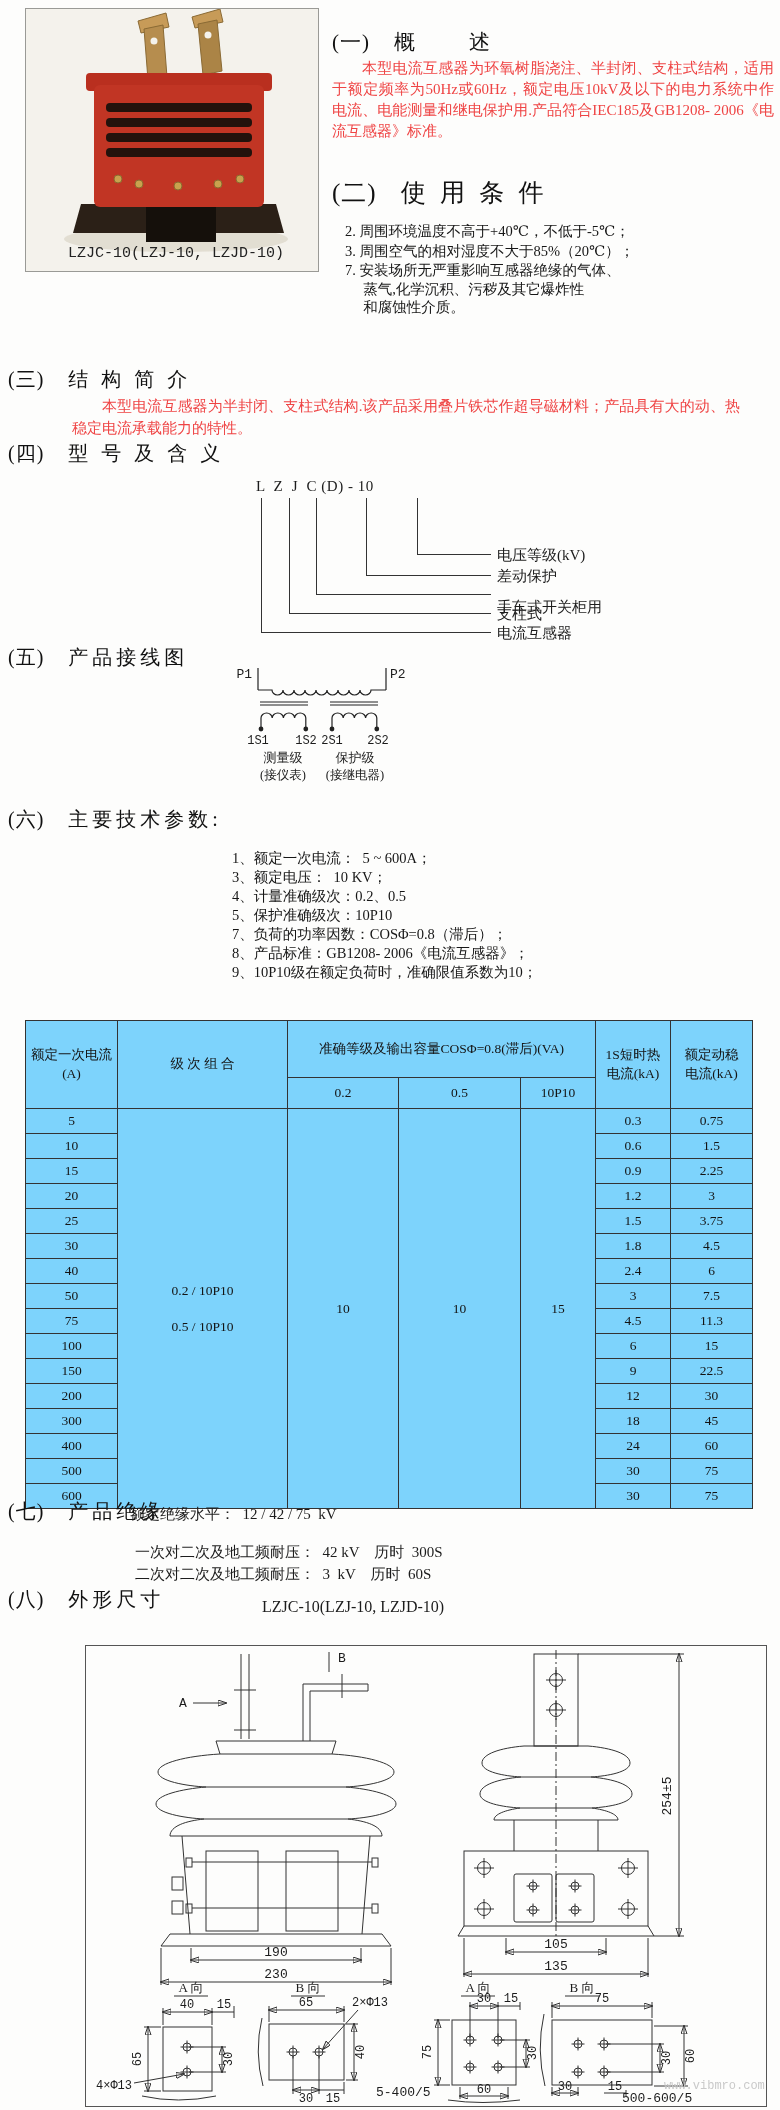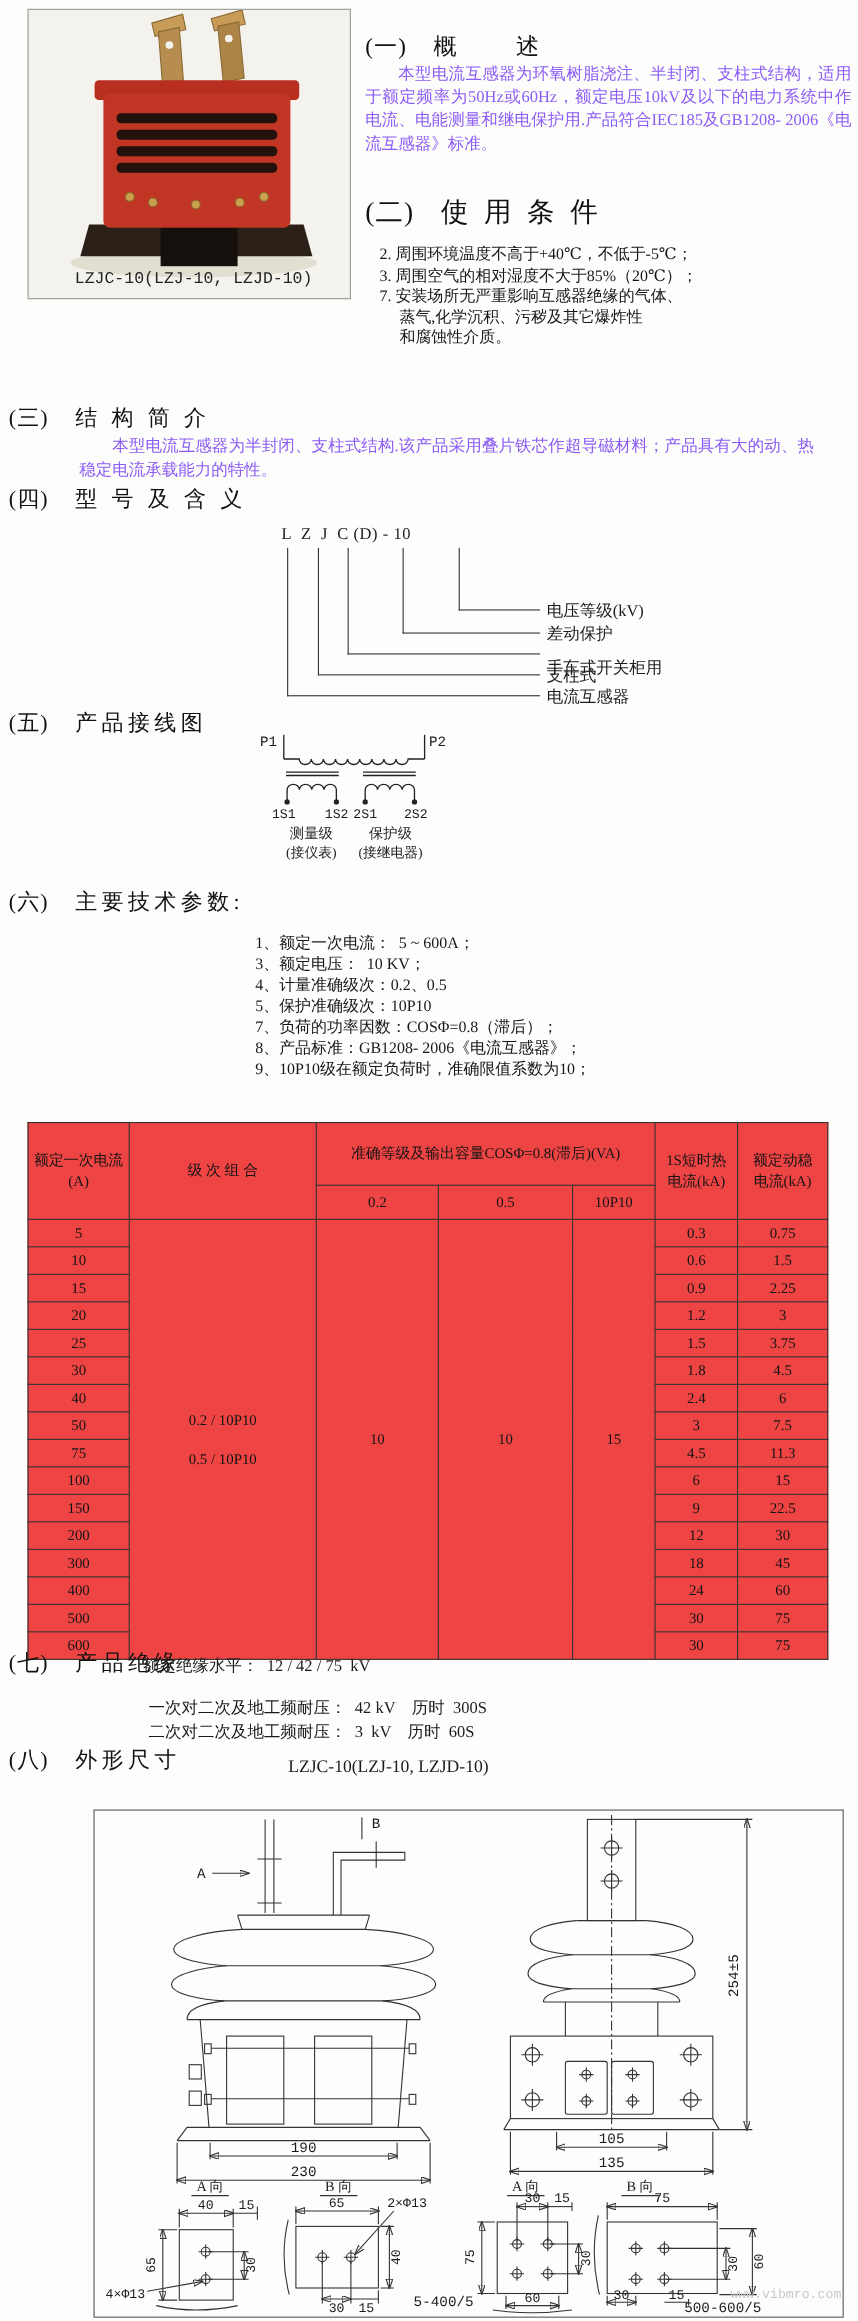--- a/index.html
+++ b/index.html
@@ -2,30 +2,30 @@
 <html><head>
 <meta charset="utf-8">
 <style>
   html,body{margin:0;padding:0;background:#e8e8e8}
   .page{position:relative;width:780px;height:2110px;background:#fdfdfc;
         font-family:"Liberation Serif","DejaVu Serif",serif;color:#1c1c1c;overflow:hidden}
   .abs{position:absolute}
   .head{position:absolute;font-size:20px;white-space:nowrap;color:#111}
   .head .num{margin-right:24px;letter-spacing:1px}
   .head .ttl{letter-spacing:4px}
-  .body-text{position:absolute;font-size:15px;line-height:1.40;text-align:justify;color:#8b5cf6}
+  .body-text{position:absolute;font-size:15px;line-height:1.40;text-align:justify;color:#ef4444}
   .indent{text-indent:2em}
   .list{position:absolute;font-size:14.5px;line-height:1.28;color:#161616}
   .list .li{white-space:pre-wrap;margin-bottom:1px}
   .mono{font-family:Liberation Serif, serif}
   .photo-box{position:absolute;left:25px;top:8px;width:292px;height:262px;border:1px solid #9a9a96;background:#f4f2ec}
   .code-line{position:absolute;left:256px;top:478px;font-size:15px;letter-spacing:.5px;white-space:pre}
   .conn{position:absolute;border-left:1.3px solid #333;border-bottom:1.3px solid #333}
   .mlabel{position:absolute;left:497px;font-size:15px;white-space:nowrap}
-  .spec-table{position:absolute;left:25px;top:1020px;border-collapse:collapse;table-layout:fixed;background:#ef4444}
+  .spec-table{position:absolute;left:25px;top:1020px;border-collapse:collapse;table-layout:fixed;background:#7dd3fc}
   .spec-table th,.spec-table td{border:1.2px solid #333;text-align:center;vertical-align:middle;font-weight:normal;padding:0;color:#141414}
   .spec-table th{font-size:13.5px;white-space:pre-line;line-height:1.35}
   .spec-table td{font-size:13.5px;height:24px}
   .combo-cell div{margin:12px 0}
   .ins-line{position:absolute;font-size:15px;white-space:pre-wrap}
   .draw-box{position:absolute;left:85px;top:1645px;width:680px;height:460px;border:1.2px solid #555}
   .tech line,.tech path,.tech rect,.tech circle,.tech polyline{stroke:#333;fill:none;stroke-width:1}
   .tech text{fill:#1c1c1c;stroke:none;font-family:"Liberation Mono","DejaVu Sans Mono",monospace}
   .tech .cjk{font-family:"Liberation Serif","DejaVu Serif",serif}
   .tech .wm{fill:#c9c9c9}

